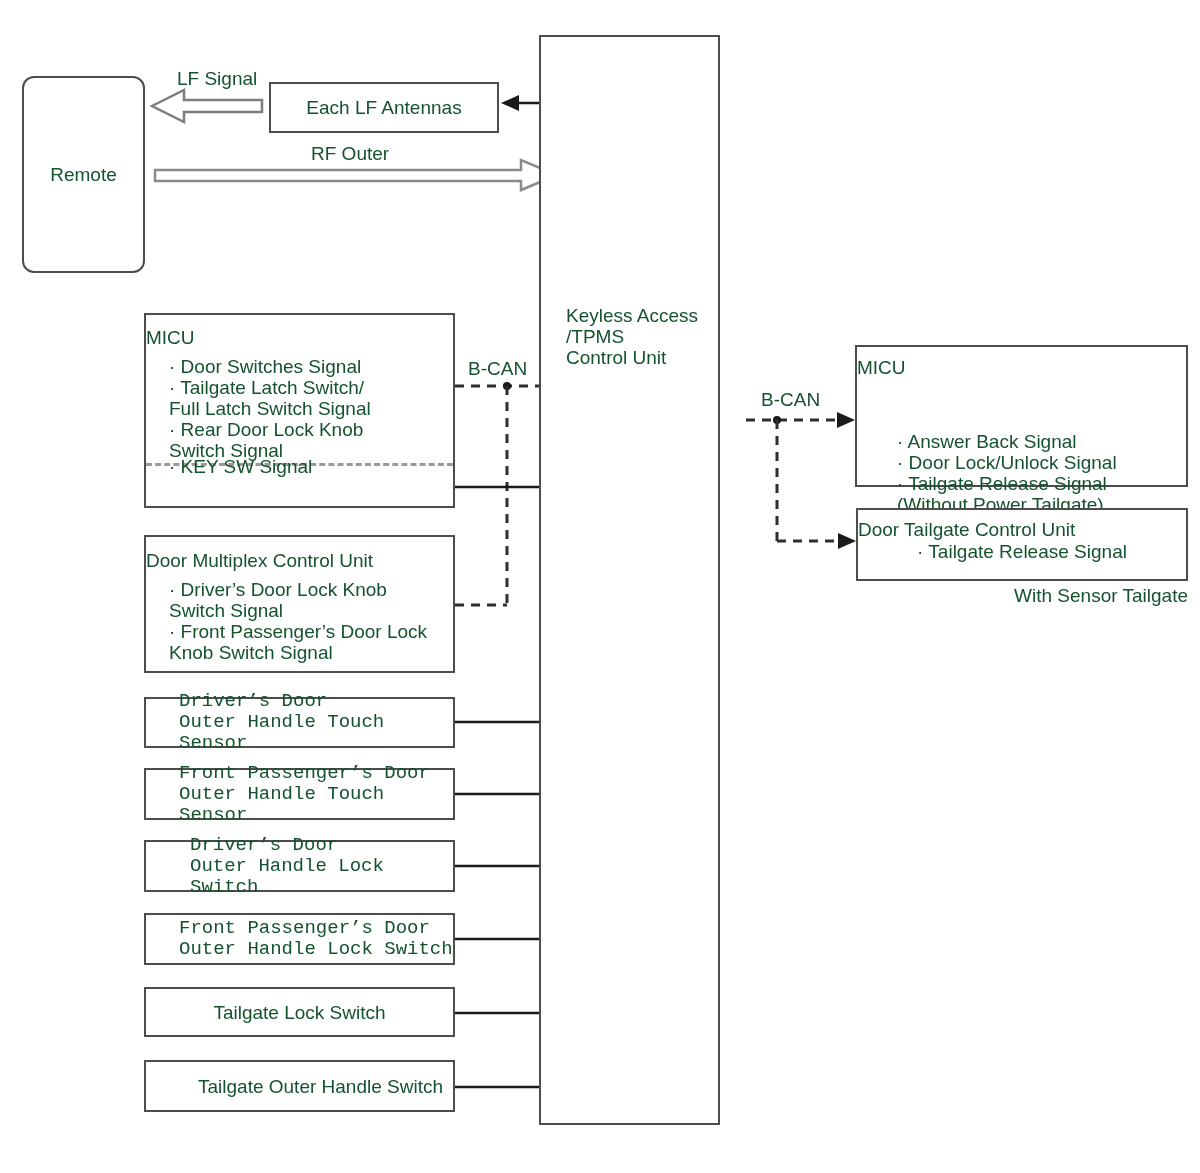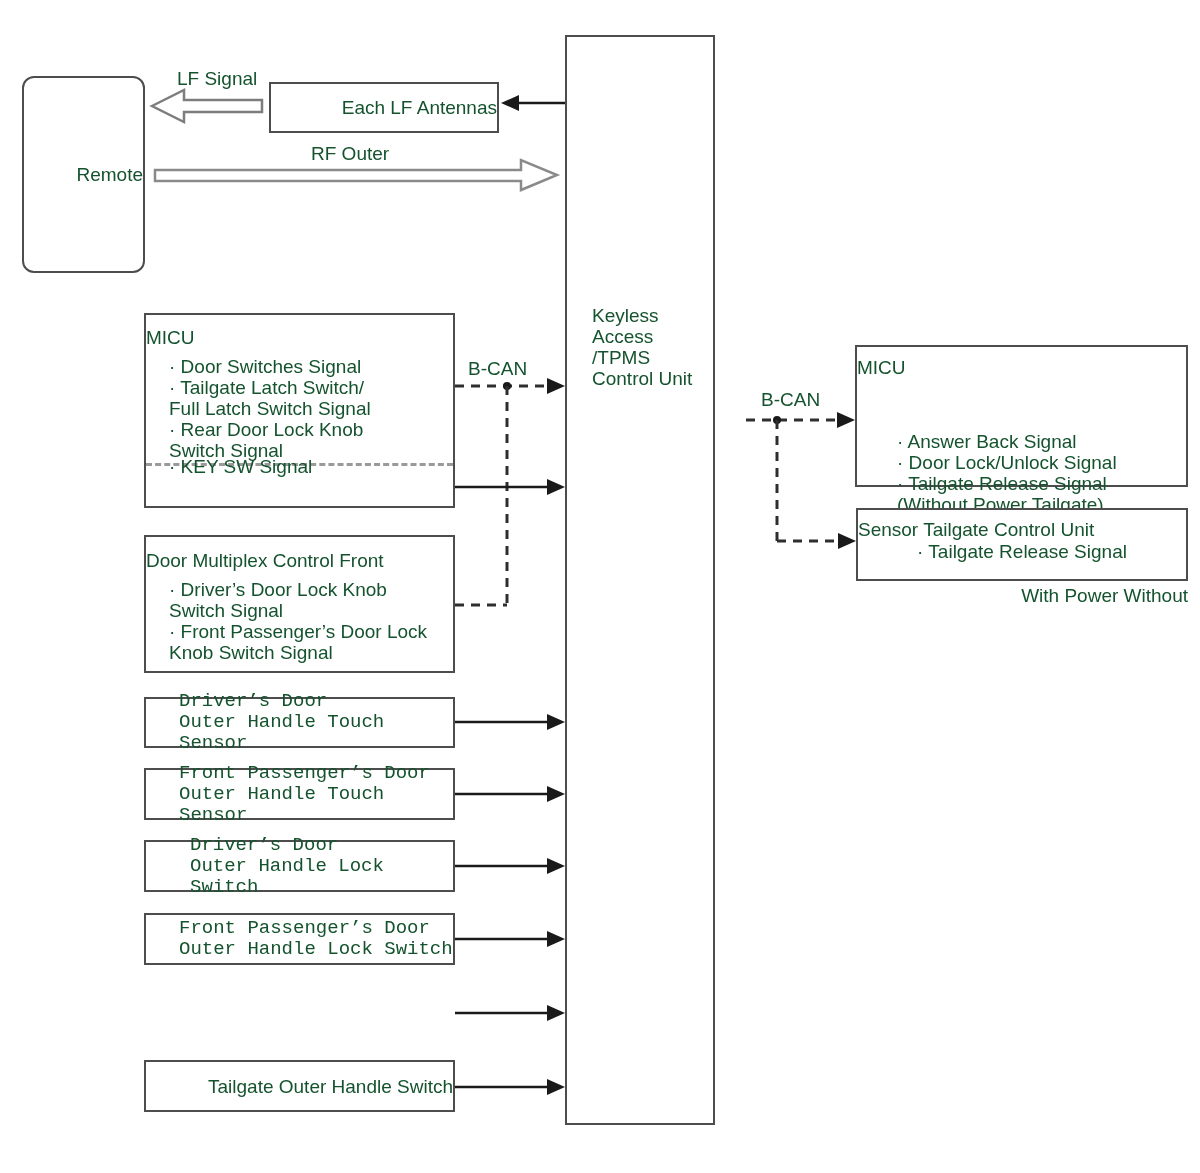--- a/index.html
+++ b/index.html
@@ -21,21 +21,21 @@
     position: absolute;
     box-sizing: border-box;
     border: 2px solid #4d4d4d;
     background: #ffffff;
     font-size: 19px;
     line-height: 21px;
   }
   .center {
     display: flex;
     align-items: center;
-    justify-content: flex-end;
+    justify-content: center;
     text-align: center;
   }
   .two-line {
     display: flex;
     flex-direction: column;
     justify-content: center;
     padding-left: 33px;
     font-family: Liberation Mono, monospace;
   }
   .pre { white-space: pre-line; }
@@ -126,49 +126,49 @@
       <line x1="777" y1="420" x2="777" y2="541" stroke="#2e2e2e" stroke-width="3" stroke-dasharray="9 7"></line>
       <line x1="777" y1="541" x2="840" y2="541" stroke="#2e2e2e" stroke-width="3" stroke-dasharray="9 7"></line>
       <polygon points="856,541 838,533 838,549" fill="#1a1a1a"></polygon>
     </g>
   </svg>
 
   <div class="lbl" style="left:177px; top:68px;">LF Signal</div>
   <div class="lbl" style="left:311px; top:143px;">RF Outer</div>
   <div class="lbl" style="left:468px; top:358px;">B-CAN</div>
   <div class="lbl" style="left:761px; top:389px;">B-CAN</div>
-  <div class="lbl" style="left:940px; top:585px; width:248px; text-align:right;">With Power Without</div>
+  <div class="lbl" style="left:940px; top:585px; width:248px; text-align:right;">With Sensor Tailgate</div>
 
   <div class="box center" style="left:22px; top:76px; width:123px; height:197px;border-radius:12px;">
     <span>Remote</span>
   </div>
 
   <div class="box center" style="left:269px; top:82px; width:230px; height:51px;">
     <span>Each LF Antennas</span>
   </div>
 
-  <div class="box" style="left:565px; top:35px; width:150px; height:1090px;">
+  <div class="box" style="left:539px; top:35px; width:181px; height:1090px;">
     <div class="keyless-text">Keyless Access
 /TPMS
 Control Unit</div>
   </div>
 
   <div class="box" style="left:144px; top:313px; width:311px; height:195px;">
     <div class="ttl">MICU</div>
     <div class="items">· Door Switches Signal
 · Tailgate Latch Switch/
 Full Latch Switch Signal
 · Rear Door Lock Knob
 Switch Signal</div>
     <div class="micu-sep"></div>
     <div class="micu-bottom">· KEY SW Signal</div>
   </div>
 
   <div class="box" style="left:144px; top:535px; width:311px; height:138px;">
-    <div class="ttl" style="margin-top:13px;">Door Multiplex Control Front</div>
+    <div class="ttl" style="margin-top:13px;">Door Multiplex Control Unit</div>
     <div class="items">· Driver’s Door Lock Knob
 Switch Signal
 · Front Passenger’s Door Lock
 Knob Switch Signal</div>
   </div>
 
   <div class="box two-line" style="left:144px; top:697px; width:311px; height:51px;">
     <div class="pre">Driver’s Door
 Outer Handle Touch Sensor</div>
   </div>
@@ -181,31 +181,34 @@
   <div class="box two-line" style="left:144px; top:840px; width:311px; height:52px; padding-left:44px;">
     <div class="pre">Driver’s Door
 Outer Handle Lock Switch</div>
   </div>
 
   <div class="box two-line" style="left:144px; top:913px; width:311px; height:52px;">
     <div class="pre">Front Passenger’s Door
 Outer Handle Lock Switch</div>
   </div>
 
+  <div class="box center" style="left:144px; top:987px; width:311px; height:50px;">
+    <span>Tailgate Lock Switch</span>
+  </div>
 
   <div class="box center" style="left:144px; top:1060px; width:311px; height:52px;padding-left:42px;">
     <span>Tailgate Outer Handle Switch</span>
   </div>
 
   <div class="box" style="left:855px; top:345px; width:333px; height:142px;">
     <div class="ttl" style="margin-top:10px;">MICU</div>
     <div class="items" style="padding:5px 0 0 40px;margin-top:48px;">· Answer Back Signal
 · Door Lock/Unlock Signal
 · Tailgate Release Signal
 (Without Power Tailgate)</div>
   </div>
 
   <div class="box" style="left:856px; top:508px; width:332px; height:73px;">
-    <div class="ttl" style="margin-top:9px;">Sensor Tailgate Control Unit</div>
+    <div class="ttl" style="margin-top:9px;">Door Tailgate Control Unit</div>
     <div class="pt-items">· Tailgate Release Signal</div>
   </div>
 
 </div>
 
 </body></html>

